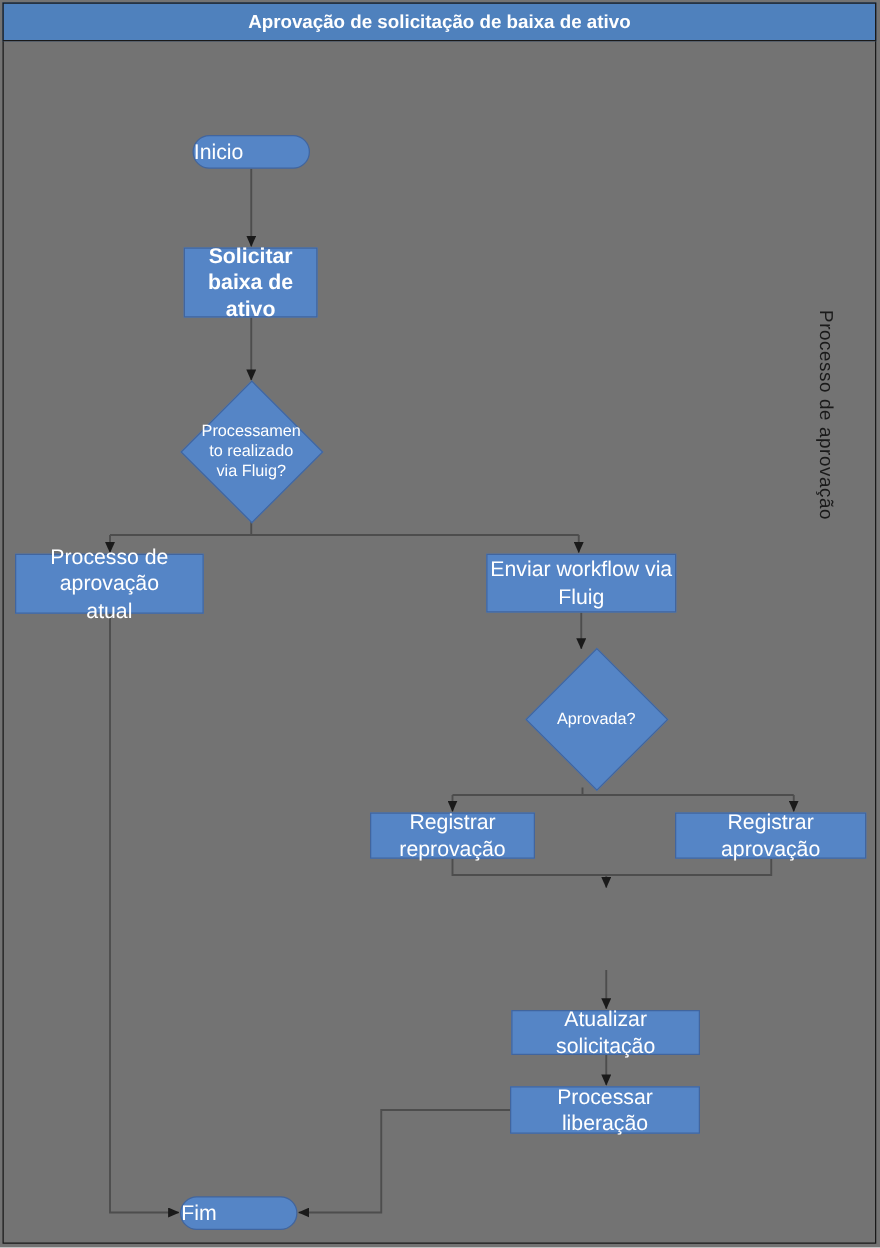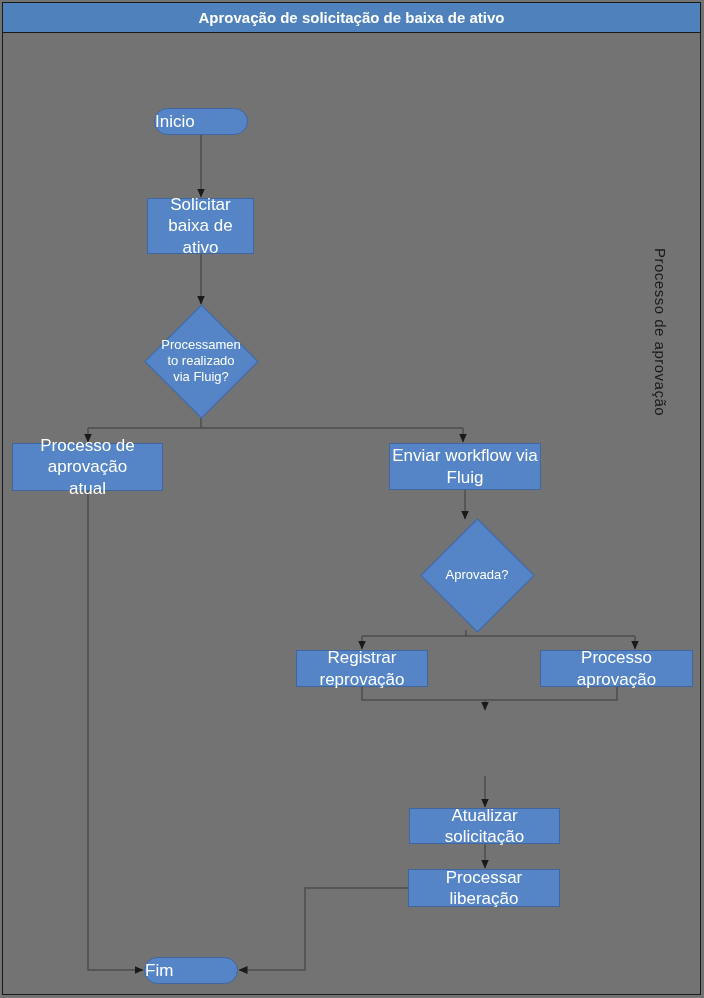--- a/index.html
+++ b/index.html
@@ -121,21 +121,21 @@
       <path d="M485,844 L485,868" marker-end="url(#arrow)"></path>
 
       <path d="M408,888 L305,888 L305,970 L239,970" marker-end="url(#arrow)"></path>
     </g>
   </svg>
 
   <div class="node terminator" style="left:154px; top:108px; width:94px; height:27px;">
     <span>Inicio</span>
   </div>
 
-  <div class="node" style="left:147px; top:198px; width:107px; height:56px;">
+  <div class="node" style="left:147px; top:198px; width:107px; height:56px;font-weight:bold;">
     <span>Solicitar baixa de
 ativo</span>
   </div>
 
   <div class="diamond" style="left:144px; top:304px; width:114px; height:114px;">
     <div class="diamond-shape"></div>
     <div class="diamond-label">Processamen
 to realizado
 via Fluig?</div>
   </div>
@@ -152,21 +152,21 @@
   <div class="diamond" style="left:420px; top:518px; width:114px; height:114px;">
     <div class="diamond-shape"></div>
     <div class="diamond-label">Aprovada?</div>
   </div>
 
   <div class="node" style="left:296px; top:650px; width:132px; height:37px;">
     <span>Registrar reprovação</span>
   </div>
 
   <div class="node" style="left:540px; top:650px; width:153px; height:37px;">
-    <span>Processo aprovação</span>
+    <span>Registrar aprovação</span>
   </div>
 
 
   <div class="node" style="left:409px; top:808px; width:151px; height:36px;">
     <span>Atualizar solicitação</span>
   </div>
 
   <div class="node" style="left:408px; top:869px; width:152px; height:38px;">
     <span>Processar liberação</span>
   </div>

